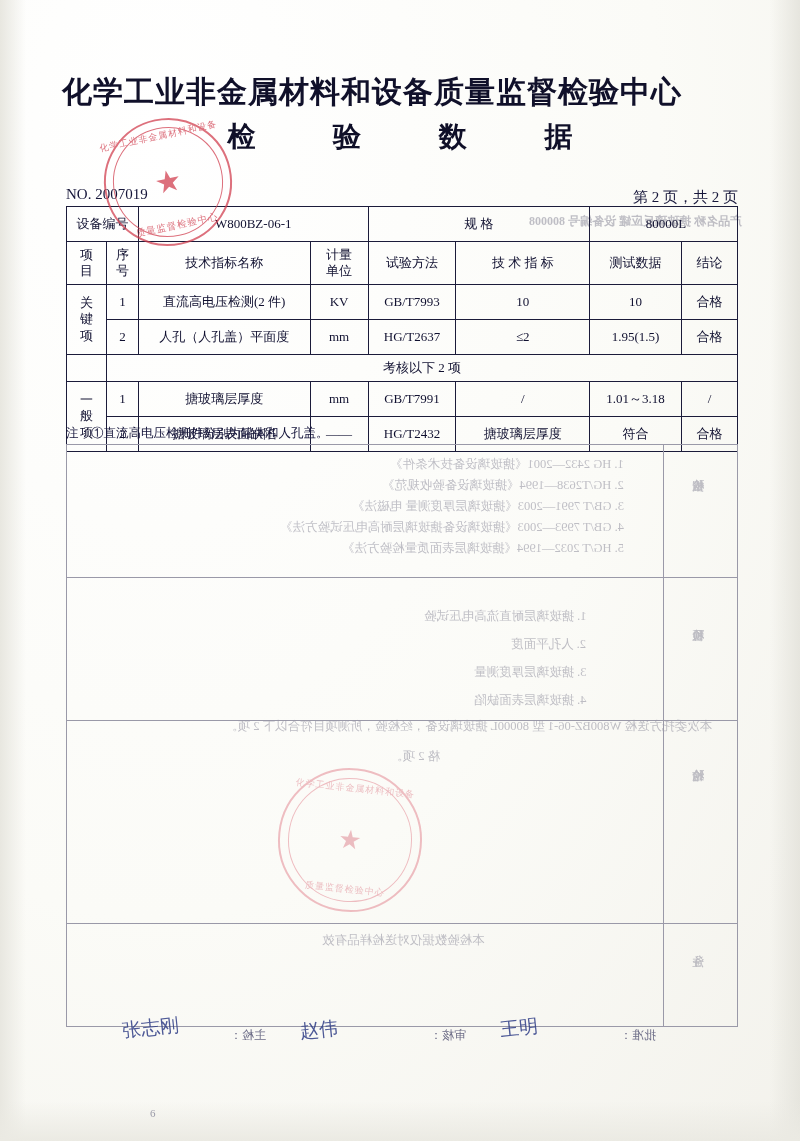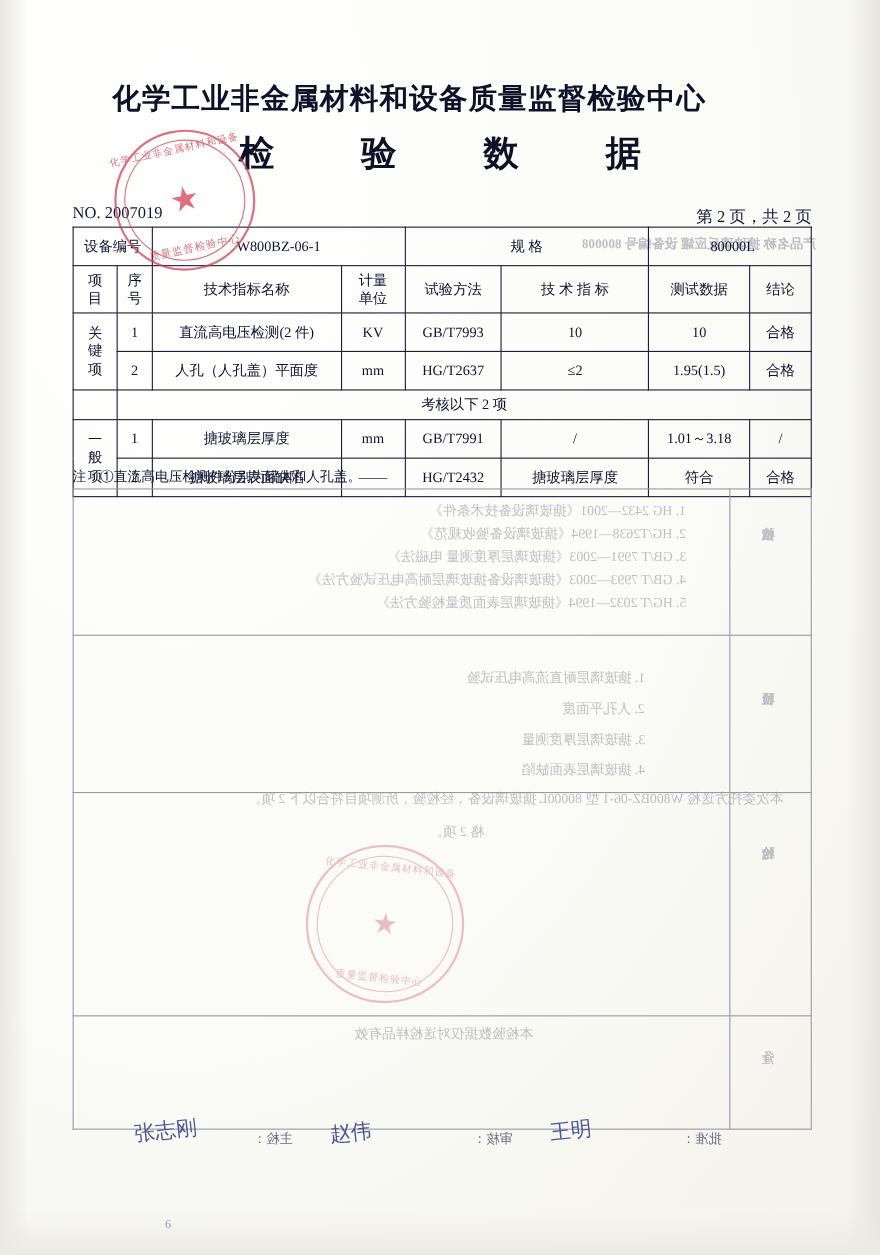--- a/index.html
+++ b/index.html
@@ -19,27 +19,27 @@
   
   .edge-l{position:absolute;left:0;top:0;width:26px;height:100%;
     background:linear-gradient(to right,#e8e7e0,rgba(255,255,255,0));}
   .edge-r{position:absolute;right:0;top:0;width:30px;height:100%;
     background:linear-gradient(to left,#e6e5de,rgba(255,255,255,0));}
   .edge-b{position:absolute;left:0;bottom:0;width:100%;height:40px;
     background:linear-gradient(to top,#ebeae3,rgba(255,255,255,0));}
 
   .title1{
     position:absolute;top:72px;left:0;width:744px;text-align:center;
-    font-size:26px;font-weight:bold;letter-spacing:1px;
+    font-size:30px;font-weight:bold;letter-spacing:1px;
     font-family:"DejaVu Serif","Liberation Serif",serif;
     color:#10102a;
   }
   .title2{
     position:absolute;top:118px;left:0;width:800px;text-align:center;
-    font-size:32px;font-weight:bold;letter-spacing:34px;
+    font-size:28px;font-weight:bold;letter-spacing:34px;
     text-indent:34px;
     font-family:"DejaVu Serif","Liberation Serif",serif;
     color:#0f0f28;
   }
   .no-line{
     position:absolute;top:186px;left:66px;font-size:15px;
     font-family:"Liberation Serif",serif;color:#16163a;
   }
   .page-line{
     position:absolute;top:188px;right:62px;font-size:15px;color:#16163a;

